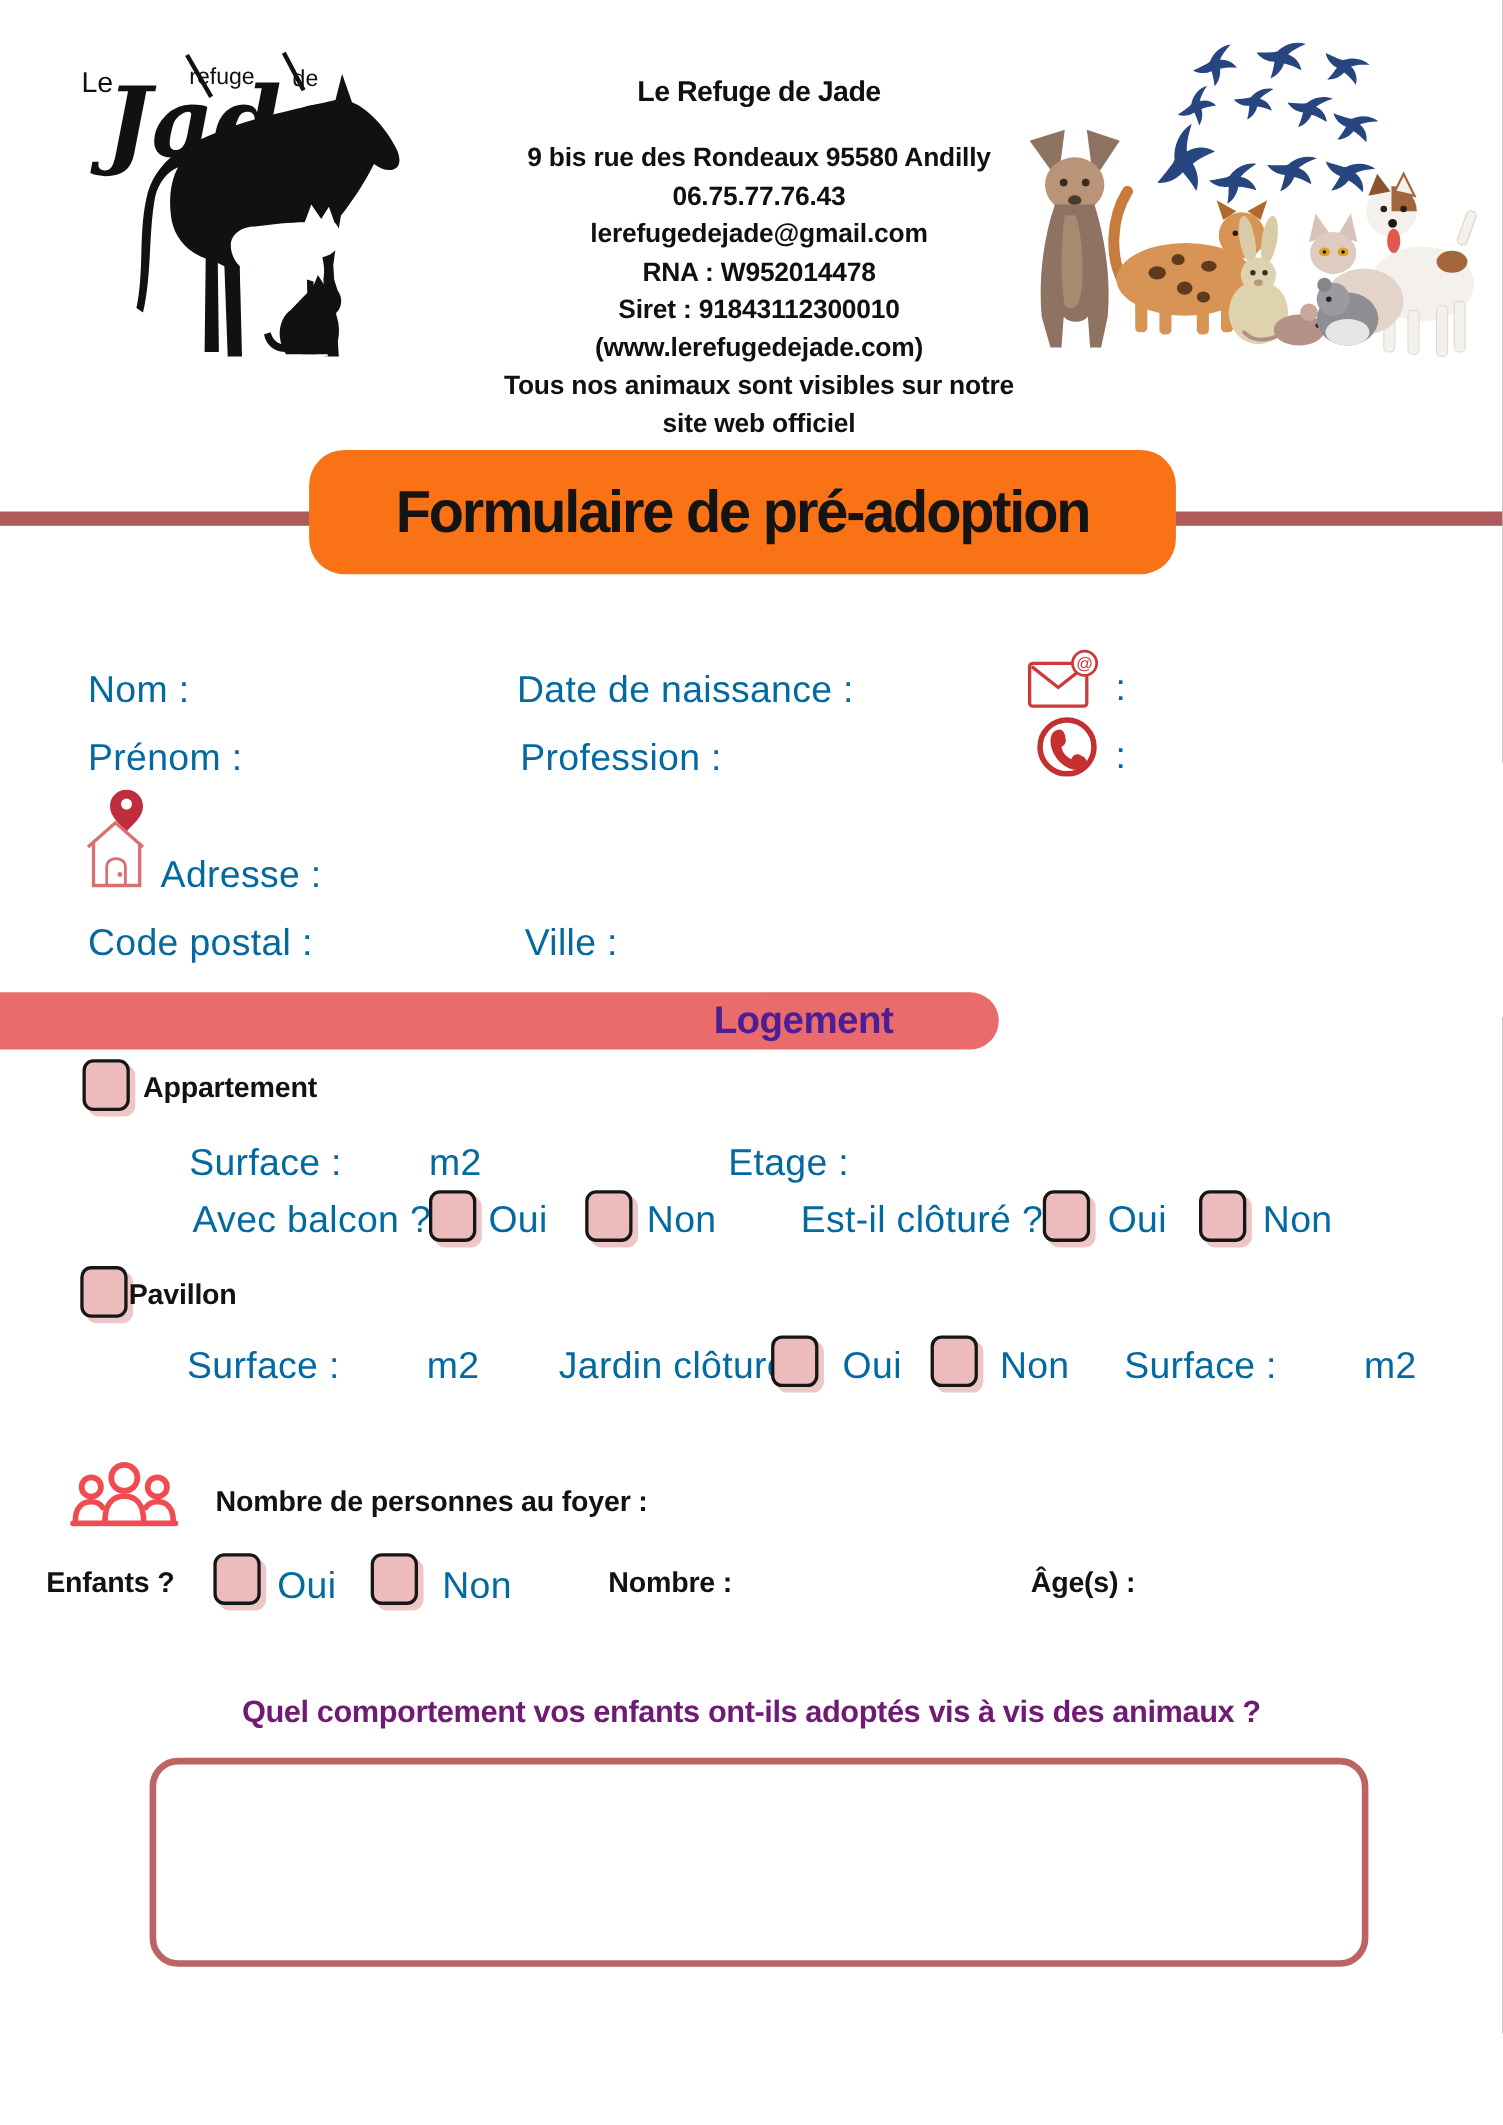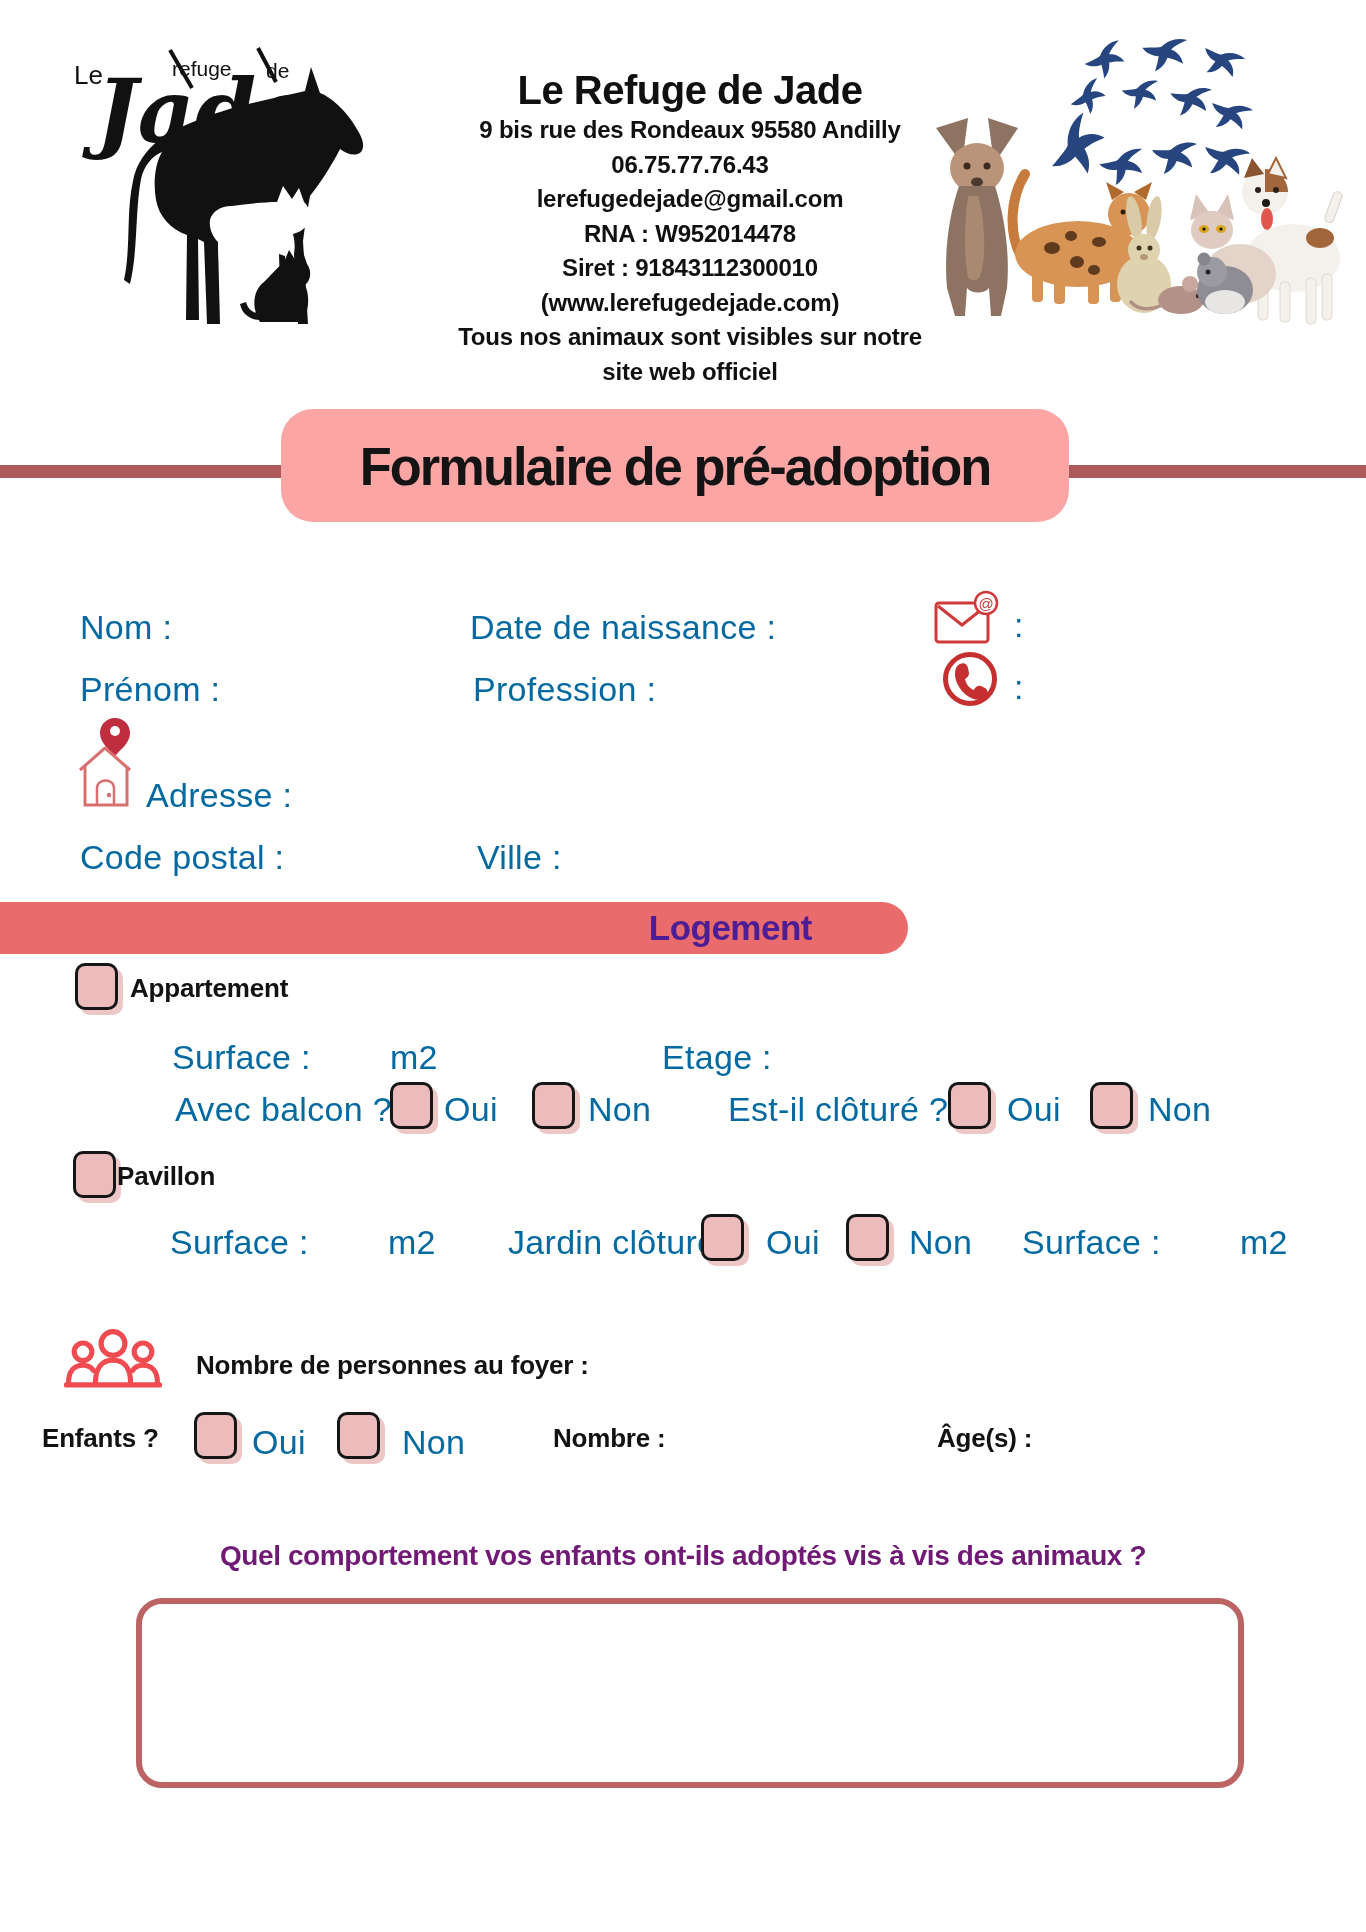--- a/index.html
+++ b/index.html
@@ -14,27 +14,27 @@
   .cb{
     position:absolute;width:37px;height:41px;background:#ecbcbc;
     border:3px solid #161616;border-radius:10px;
     box-shadow:5px 5px 0 #edc6c6;cursor:pointer;
   }
   
   .info{
     position:absolute;left:420px;top:68px;width:540px;text-align:center;
     font-weight:bold;color:#101010;
   }
-  .info .org{font-size:40px;letter-spacing:-.5px;margin-bottom:0;}
+  .info .org{font-size:26px;letter-spacing:-.5px;margin-bottom:28px;}
   .info .ln{font-size:24px;line-height:34.5px;letter-spacing:-.2px;}
   
   .divider{position:absolute;left:0;top:465px;width:1366px;height:13px;background:#ac5a5a;}
   .banner{
     position:absolute;left:281px;top:409px;width:788px;height:113px;
-    background:#fca5a5;border-radius:32px;display:flex;align-items:center;justify-content:center;
+    background:#f97316;border-radius:32px;display:flex;align-items:center;justify-content:center;
   }
   .banner span{font-size:54px;font-weight:bold;color:#141414;letter-spacing:-2px;transform:scaleX(.97);}
   
   .section-band{
     position:absolute;left:0;top:902px;width:908px;height:52px;background:#e96b6b;
     border-radius:0 26px 26px 0;display:flex;align-items:center;justify-content:flex-end;
     padding-right:96px;box-sizing:border-box;
   }
   .section-band span{color:#4c1d95;font-size:35px;font-weight:bold;letter-spacing:-.5px;}
   .question{

